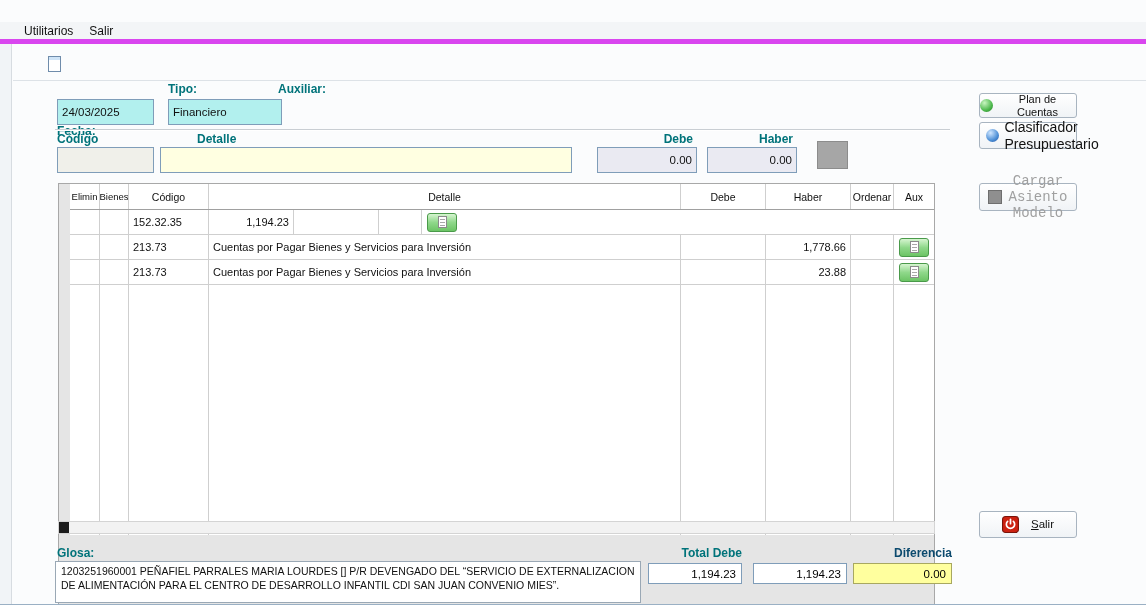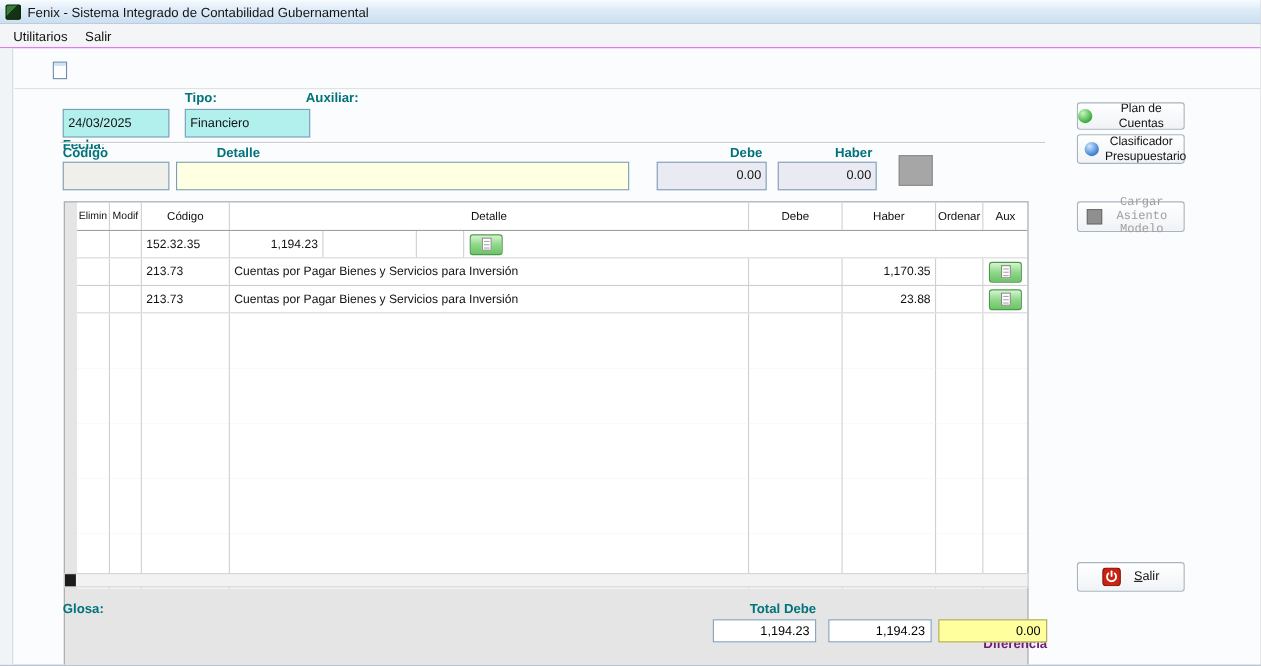--- a/index.html
+++ b/index.html
@@ -9,35 +9,35 @@
   
   .titlebar { position:absolute; left:0; top:0; width:100%; height:22px;
     background:linear-gradient(#f7fbfe,#ddebf7 45%,#cbdff0); border-bottom:1px solid #b5c8da;
     display:flex; align-items:center; padding-left:5px; gap:6px; }
   .app-icon { width:14px; height:14px; border-radius:2px;
     background:linear-gradient(135deg,#3c7a3c 0 40%,#143314 40% 100%); box-shadow:inset 0 0 0 1px #0b220b; }
   .title-text { font-size:12px; color:#151515; }
 
   
   .menubar { position:absolute; left:0; top:22px; width:100%; height:22px;
-    background:#f3f5f7; border-bottom:1px solid #d946ef; display:flex; align-items:center; padding-left:4px; font-size:12px; color:#111; }
+    background:#f3f5f7; border-bottom:5px solid #d946ef; display:flex; align-items:center; padding-left:16px; font-size:12px; color:#111; }
   .menu-item { padding:2px 8px; }
 
   .client { position:absolute; left:0; top:44px; width:100%; height:561px; background:#fbfcfd; }
   .left-strip { position:absolute; left:0; top:44px; width:12px; height:561px; background:#f1f4f7; border-right:1px solid #d7dce1; }
 
   
   .tool-btn { position:absolute; left:42px; top:52px; width:24px; height:24px; display:flex; align-items:center; justify-content:center; border:1px solid transparent; }
   .newdoc-icon { width:13px; height:16px; background:#fff; border:1px solid #6f8cab; box-shadow:inset 0 3px 0 #cfe4f7; }
   .toolbar-sep { position:absolute; left:13px; right:0; top:80px; height:1px; background:#dde2e7; }
 
   
   .lbl { position:absolute; font-size:12px; font-weight:bold; color:#00737a; }
   .lbl.right { text-align:right; }
-  .lbl.red { color:#701a75;margin-top:32px; }
+  .lbl.red { color:#0c4a6e; }
   .field { position:absolute; height:21px; border:1px solid #7f9db9; background:#fff;
     font-size:11.5px; color:#111; display:flex; align-items:center; padding:12px 4px; white-space:pre; overflow:hidden; }
   .field.cyan { background:#b2f0ee; }
   .field.yellowish { background:#ffffe1; }
   .field.grayish { background:#eaeaf2; }
   .field.rt { justify-content:flex-end; }
   .sep-line { position:absolute; left:55px; top:129px; width:895px; height:2px;
     background:linear-gradient(#c9ced3 0 1px,#ffffff 1px 2px); }
   .gray-btn { position:absolute; left:817px; top:141px; width:31px; height:28px; background:#a6a6a6; border:1px solid #8c8c8c; }
 
@@ -70,38 +70,34 @@
   .glosa-box { position:absolute; left:55px; top:561px; width:586px; height:42px; border:1px solid #9aa8b5; background:#fff;
     font-size:10.5px; color:#111; padding:3px 5px; line-height:1.3; overflow:hidden; }
   .total-box { position:absolute; top:563px; height:21px; border:1px solid #7f9db9; background:#fff;
     font-size:11.5px; display:flex; align-items:center; justify-content:flex-end; padding:0 5px; }
   .total-box.yellow { background:#ffff9e; border-color:#a8a860; }
 
   
   .side-btn { position:absolute; left:979px; width:98px; background:linear-gradient(#ffffff,#f0f3f6);
     border:1px solid #a8b4c0; border-radius:3px; display:flex; align-items:center; justify-content:center;
     gap:6px; font-size:11px; color:#111; text-align:center; line-height:1.15; }
-  .side-btn.small { font-size:11px; }
+  .side-btn.small { font-size:14px; }
   .side-btn.disabled { color:#a0a0a0;font-family:Liberation Mono, monospace; }
   .sphere { width:13px; height:13px; border-radius:50%; flex:0 0 auto; }
   .sphere.green { background:radial-gradient(circle at 35% 30%, #c8f5c0, #4db84d 60%, #1f7a1f); }
   .sphere.blue { background:radial-gradient(circle at 35% 30%, #cfe6ff, #4d8fd6 60%, #1f4f9e); }
   .gray-square { width:14px; height:14px; background:#8f8f8f; border:1px solid #6e6e6e; flex:0 0 auto; }
   .power-icon { width:17px; height:17px; flex:0 0 auto; }
   .ul-first::first-letter { text-decoration:underline; }
 </style>
 </head>
 <body>
 
 <div class="window">
 
-  <div class="titlebar">
-    <div class="app-icon"></div>
-    <span class="title-text">Fenix - Sistema Integrado de Contabilidad Gubernamental</span>
-  </div>
 
   <div class="menubar">
     <span class="menu-item">Utilitarios</span>
     <span class="menu-item">Salir</span>
   </div>
 
   <div class="client"></div>
   <div class="left-strip"></div>
 
   <div class="tool-btn">
@@ -123,21 +119,21 @@
   <div class="lbl right" style="left:707px; top:132px; width:86px;">Haber</div>
   <div class="field" style="left:57px; top:147px; width:97px; background:#f0f0ea;"></div>
   <div class="field yellowish" style="left:160px; top:147px; width:412px;"></div>
   <div class="field grayish rt" style="left:597px; top:147px; width:100px;">0.00</div>
   <div class="field grayish rt" style="left:707px; top:147px; width:90px;">0.00</div>
   <div class="gray-btn"></div>
 
   <div class="table">
     <div class="thead">
       <div class="cell c-elimin">Elimin</div>
-      <div class="cell c-modif">Modif</div>
+      <div class="cell c-modif">Bienes</div>
       <div class="cell c-codigo">Código</div>
       <div class="cell c-detalle">Detalle</div>
       <div class="cell c-debe">Debe</div>
       <div class="cell c-haber">Haber</div>
       <div class="cell c-ordenar">Ordenar</div>
       <div class="cell c-aux" style="border-right:none;">Aux</div>
     </div>
     <div class="tbody">
         <div class="trow">
           <div class="cell c-elimin"></div>
@@ -151,21 +147,21 @@
               <div class="aux-doc"></div>
             </div>
           </div>
         </div>
         <div class="trow">
           <div class="cell c-elimin"></div>
           <div class="cell c-modif"></div>
           <div class="cell c-codigo">213.73</div>
           <div class="cell c-detalle">Cuentas por Pagar Bienes y Servicios para Inversión</div>
           <div class="cell c-debe"></div>
-          <div class="cell c-haber">1,170.35</div>
+          <div class="cell c-haber">1,778.66</div>
           <div class="cell c-ordenar"></div>
           <div class="cell c-aux" style="border-right: none;">
             <div class="aux-btn">
               <div class="aux-doc"></div>
             </div>
           </div>
         </div>
         <div class="trow">
           <div class="cell c-elimin"></div>
           <div class="cell c-modif"></div>
@@ -281,20 +277,21 @@
           <div class="cell c-aux" style="border-right: none;"></div>
         </div>
       </div>
   </div>
 
   <div class="hscroll">
     <div class="hthumb"></div>
   </div>
 
   <div class="lbl" style="left:57px; top:546px;">Glosa:</div>
+  <div class="glosa-box">1203251960001 PEÑAFIEL PARRALES MARIA LOURDES  [] P/R DEVENGADO DEL “SERVICIO DE EXTERNALIZACION DE ALIMENTACIÓN PARA EL CENTRO DE DESARROLLO INFANTIL CDI SAN JUAN CONVENIO MIES”.</div>
 
   <div class="lbl right" style="left:648px; top:546px; width:94px;">Total Debe</div>
   <div class="lbl right" style="left:753px; top:546px; width:94px;margin-top:16px;">Total Haber</div>
   <div class="lbl right red" style="left:853px; top:546px; width:99px;">Diferencia</div>
   <div class="total-box" style="left:648px; width:94px;">1,194.23</div>
   <div class="total-box" style="left:753px; width:94px;">1,194.23</div>
   <div class="total-box yellow" style="left:853px; width:99px;">0.00</div>
 
   <div class="side-btn" style="top:93px; height:25px;">
     <span class="sphere green"></span>

